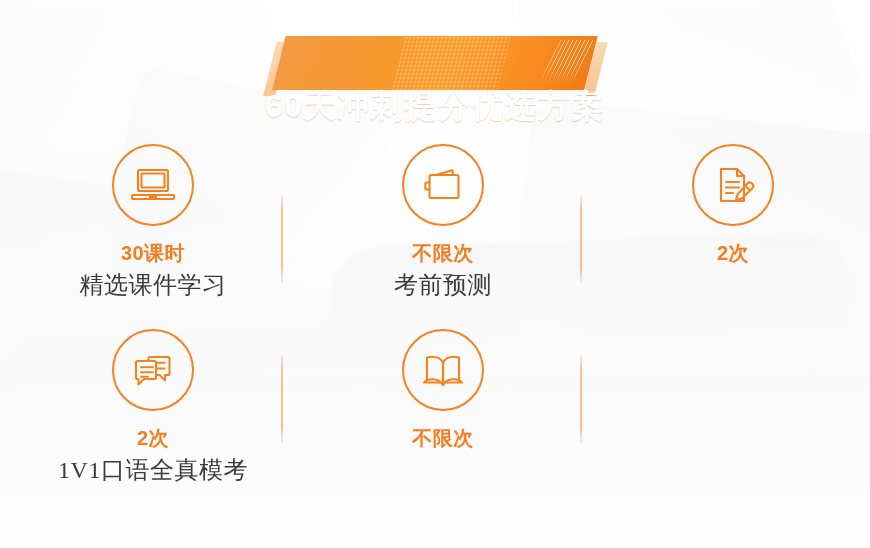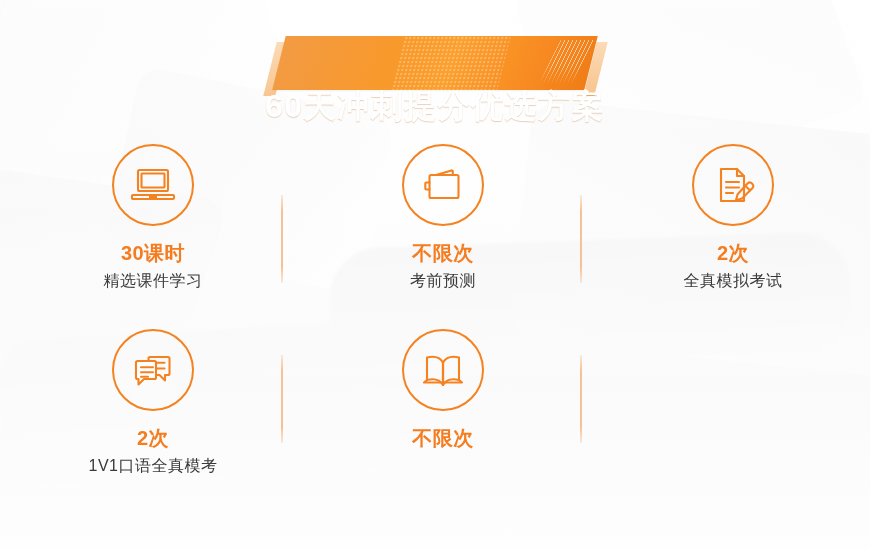--- a/index.html
+++ b/index.html
@@ -237,24 +237,25 @@
     color: #f57c1f;
     font-size: 20px;
     font-weight: bold;
     letter-spacing: .5px;
     line-height: 1.1;
     white-space: nowrap;
   }
   .desc {
     margin-top: 8px;
     color: #3a3a3a;
-    font-size: 16px;
+    font-size: 24px;
     letter-spacing: .5px;
     line-height: 1.15;
     white-space: nowrap;
+    font-family: Liberation Serif, serif;
   }
 
   
   .divider {
     position: absolute;
     width: 2px;
     background: linear-gradient(180deg, rgba(246,180,120,.25), #f8c195 18%, #f8c195 82%, rgba(246,180,120,.25));
   }
   .div-1 { left: 281px; top: 195px; height: 88px; }
   .div-2 { left: 580px; top: 195px; height: 88px; }
@@ -329,21 +330,20 @@
           <path d="M10 6 h16 l7 7 v25 h-23 z"></path>
           <path d="M26 6 v7 h7"></path>
           <path d="M15 19 h13"></path>
           <path d="M15 24.5 h13"></path>
           <path d="M15 30 h7"></path>
           <path d="M36.5 20.5 a3.4 3.4 0 0 1 4.8 4.8 L31 35.6 l-6 1.6 1.6 -6 z"></path>
           <path d="M34.2 22.8 l4.8 4.8"></path>
         </svg>
       </div>
       <div class="count">2次</div>
-      <div class="desc">全真模拟考试</div>
     </div>
 
     <div class="cell">
       <div class="icon-circle">
         <svg width="46" height="42" viewBox="0 0 46 42" fill="none" stroke="#f58220" stroke-width="2.1" stroke-linecap="round" stroke-linejoin="round">
           <path d="M20 8 h18 a1.5 1.5 0 0 1 1.5 1.5 v15 a1.5 1.5 0 0 1 -1.5 1.5 h-3 v5.5 l-5.5 -5.5 h-9.5 a1.5 1.5 0 0 1 -1.5 -1.5 v-15 a1.5 1.5 0 0 1 1.5 -1.5 z"></path>
           <path d="M24.5 13.8 h10"></path>
           <path d="M24.5 19.5 h10"></path>
           <path d="M7.5 12 h17 a1.5 1.5 0 0 1 1.5 1.5 v15 a1.5 1.5 0 0 1 -1.5 1.5 h-10.5 l-5.5 5.5 v-5.5 h-1 a1.5 1.5 0 0 1 -1.5 -1.5 v-15 a1.5 1.5 0 0 1 1.5 -1.5 z" fill="#ffffff"></path>
           <path d="M11 18.2 h12"></path>

